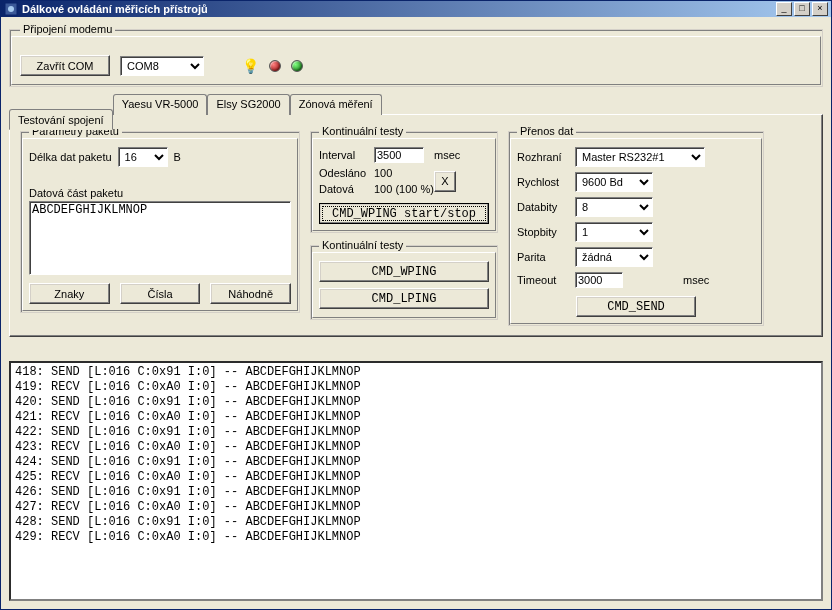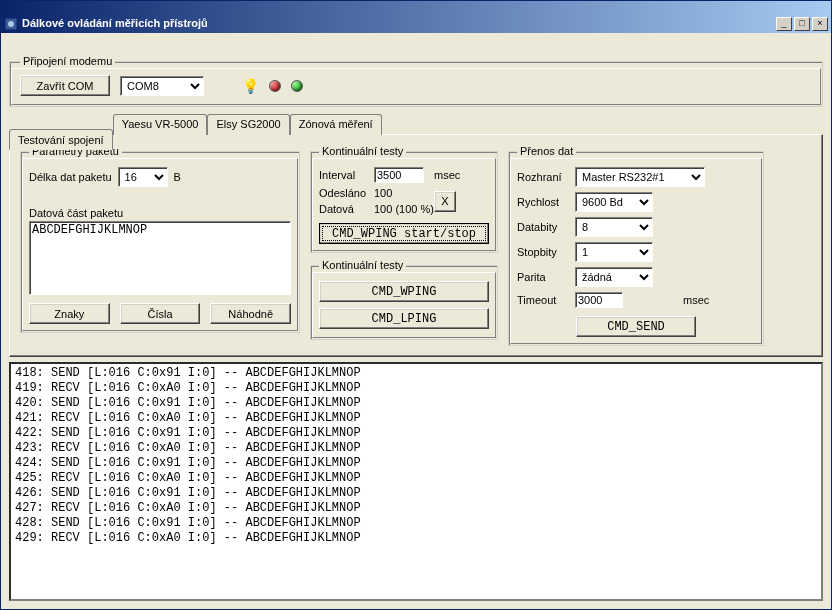--- a/index.html
+++ b/index.html
@@ -9,31 +9,31 @@
     font-size: 11px;
     background: #ECE9D8;
     color: #000;
     width: 832px;
     height: 610px;
     overflow: hidden;
   }
   .window { width:832px; height:610px; border:1px solid #0A246A; background:#ECE9D8; display:flex; flex-direction:column; }
   .titlebar {
     height:16px; background: linear-gradient(to right,#0A246A,#A6CAF0);
-    color:#fff; display:flex; align-items:flex-start; padding:16px 3px;
+    color:#fff; display:flex; align-items:center; padding:5px 3px;
   }
   .titlebar .app-icon { width:14px; height:14px; margin-right:4px; display:inline-flex; align-items:center; justify-content:center; }
   .titlebar .title { font-weight:bold; font-size:11px; flex:1; }
   .titlebar .win-btns { display:flex; gap:2px; }
   .titlebar .win-btn {
     width:16px; height:14px; background:#D4D0C8; border:1px solid #fff;
     border-right-color:#404040; border-bottom-color:#404040;
     font-size:9px; line-height:11px; text-align:center; color:#000; font-family:Arial;
   }
-  .client { flex:1; padding:22px 8px 8px 8px; display:flex; flex-direction:column; gap:4px; overflow:hidden;border-radius:21px;}
+  .client { flex:1; padding:6px 8px 8px 8px; display:flex; flex-direction:column; gap:4px; overflow:hidden;border-radius:21px;}
   fieldset {
     border:1px solid #fff; box-shadow: inset 1px 1px 0 #808080, 1px 1px 0 #808080 inset;
     border:1px groove #fff;
     background:#ECE9D8; padding:6px 8px 8px 8px; margin:0;
     position:relative;
   }
   fieldset { border:1px solid #808080; border-right-color:#fff; border-bottom-color:#fff; }
   fieldset::before{content:"";position:absolute;inset:1px;border:1px solid #fff;border-right-color:#808080;border-bottom-color:#808080;pointer-events:none;}
   fieldset { border:1px groove #D4D0C8; }
   legend { padding:0 3px; background:#ECE9D8; font-size:11px; }
@@ -43,21 +43,21 @@
     padding:2px 8px; font-family:inherit; font-size:11px; min-height:21px;
   }
   .btn.focus { outline:1px dotted #000; outline-offset:-4px; border:1px solid #000;}
   select, input[type=text], textarea {
     font-family:inherit; font-size:11px; background:#fff;
     border:1px solid #808080; border-right-color:#fff; border-bottom-color:#fff;
     box-shadow: inset 1px 1px 0 #404040;
     padding:1px 2px;
   }
   select { height:20px; }
-  .modem-row { display:flex; align-items:center; gap:10px; }
+  .modem-row { display:flex; align-items:center; gap:10px;margin-top:12px; }
   .led { width:12px; height:12px; border-radius:50%; border:1px solid #555; box-shadow:inset -1px -1px 2px rgba(0,0,0,0.4), inset 1px 1px 1px rgba(255,255,255,0.5);}
   .led.red { background:radial-gradient(circle at 35% 35%, #ff8080, #8B0000);}
   .led.green { background:radial-gradient(circle at 35% 35%, #80ff80, #006400);}
   .bulb { color:#E6C200; font-size:14px; }
   .tabs { display:flex; margin-top:2px; position:relative; z-index:2;}
   .tab {
     background:#ECE9D8; border:1px solid #808080; border-bottom:none;
     border-top-left-radius:3px; border-top-right-radius:3px;
     padding:3px 8px; margin-right:0px; font-size:11px; position:relative; top:1px;
   }
@@ -80,21 +80,21 @@
   .three-btns { display:flex; gap:10px; margin-top:6px;}
   .three-btns .btn { flex:1; }
   .kont-grid { display:grid; grid-template-columns:55px 60px auto; row-gap:4px; align-items:center;}
   .xbtn { width:22px; height:20px; padding:0; }
   .mono-btn { font-family:"Courier New",monospace; font-size:12px; width:150px; }
   .prenos-grid { display:grid; grid-template-columns:58px 108px auto; row-gap:5px; align-items:center;}
   .log {
     flex:1; background:#fff; border:2px inset #808080;
     font-family:"Courier New",monospace; font-size:12px;
     padding:2px 4px; overflow:auto; white-space:pre; line-height:15px;
-    margin-top:1px;
+    margin-top:20px;
   }
   .sb { overflow-y:scroll;}
   .col-left{flex:0 0 280px;}
   .col-mid{flex:0 0 188px;}
   .col-right{flex:0 0 256px;}
   .modem-fs{padding:8px 10px 10px 10px;}
 </style>
 </head>
 <body>
 

